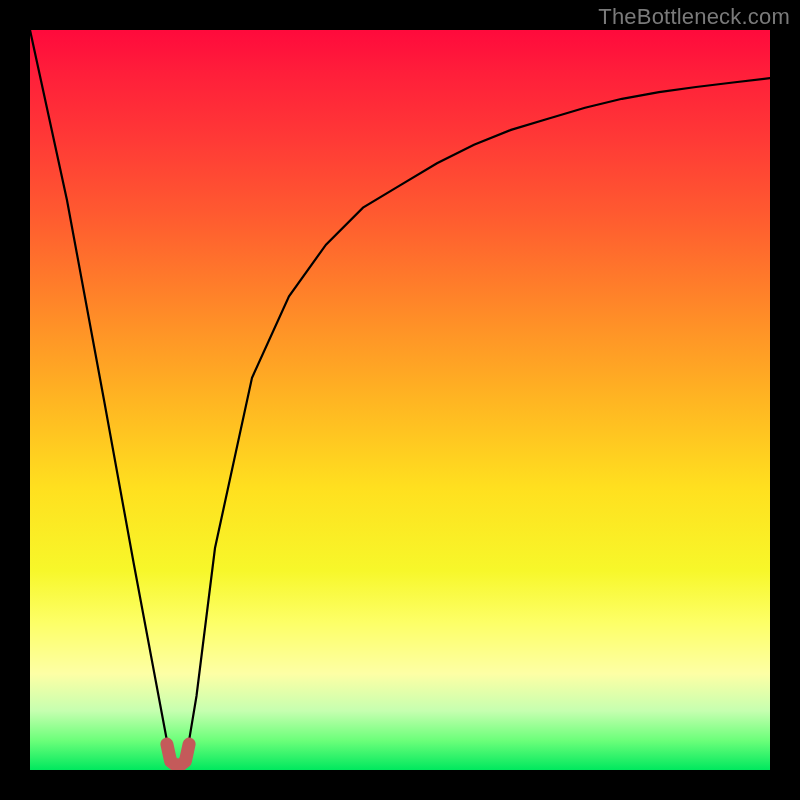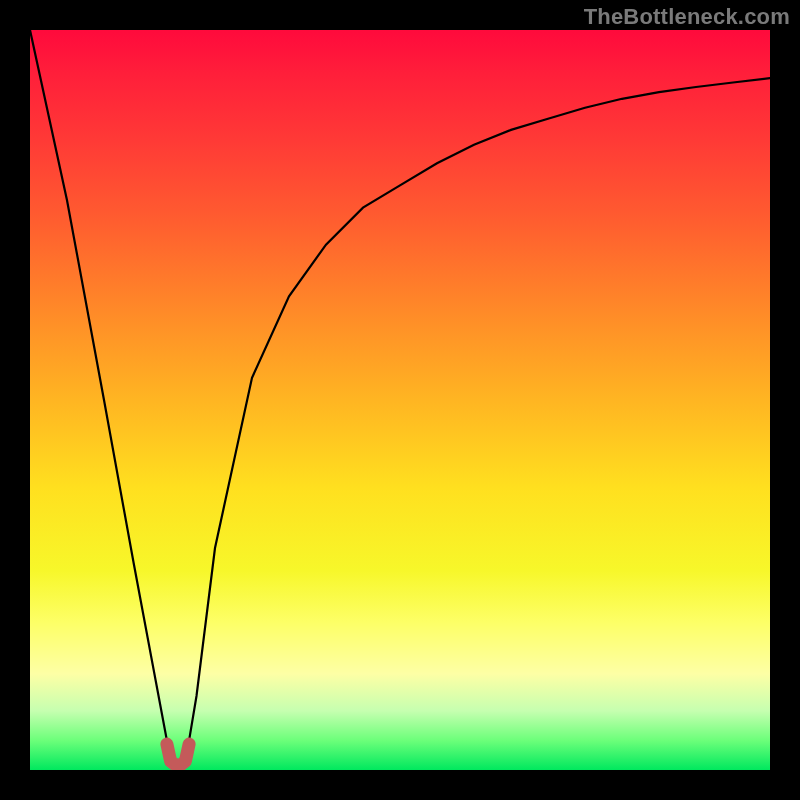--- a/index.html
+++ b/index.html
@@ -42,21 +42,21 @@
       #6cff7a 96%,
       #00e85e 100%
     );
   }
   .watermark {
     position: absolute;
     top: 4px;
     right: 10px;
     color: #7a7a7a;
     font-size: 22px;
-    font-weight: 700;
+    font-weight: 400;
     letter-spacing: 0.2px;
     user-select: none;
   }
   svg.curve {
     position: absolute;
     left: 0;
     top: 0;
     width: 740px;
     height: 740px;
   }

